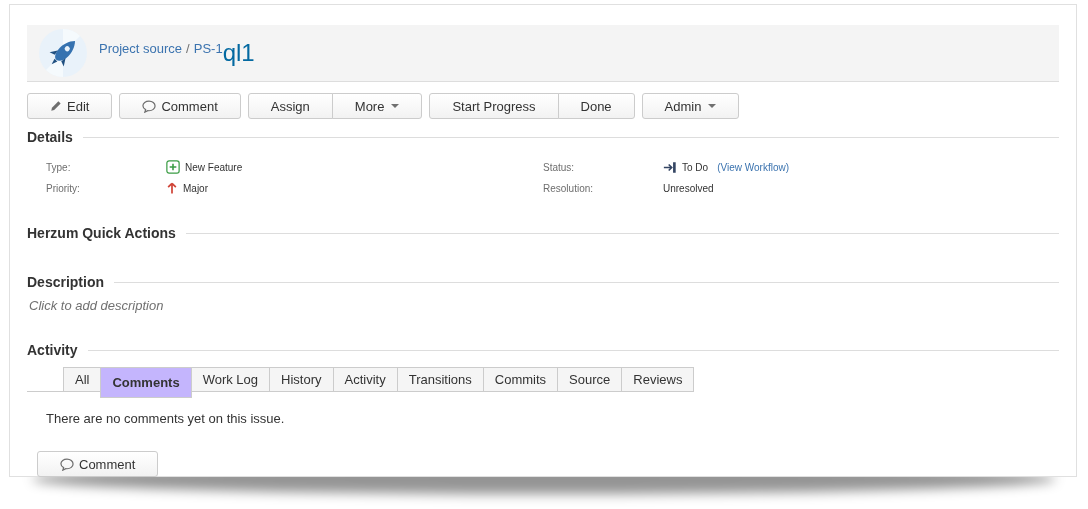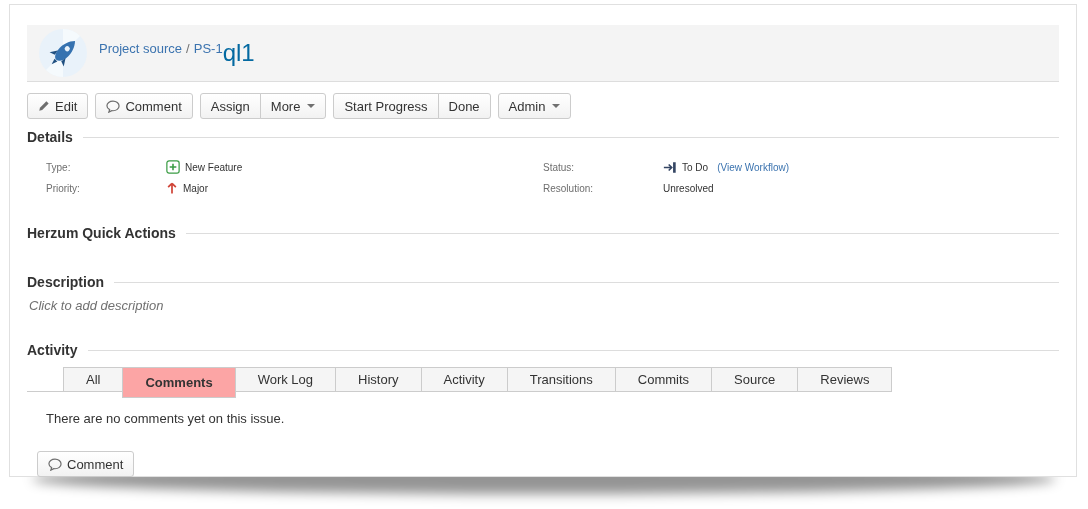--- a/index.html
+++ b/index.html
@@ -49,21 +49,21 @@
   .breadcrumb { font-size: 13px; color: #707070; margin-bottom: 2px; }
   .breadcrumb a { color: #3b73af; text-decoration: none; cursor: pointer; }
   .breadcrumb .sep { color: #707070; padding: 0 4px; }
   .issue-title { font-size: 24px; color: #0369a1; font-weight: 400; line-height: 24px; }
 
   
   .toolbar { margin-top: 11px; display: flex; align-items: flex-start; }
   .btn {
     display: inline-flex; align-items: center; gap: 5px;
     height: 26px;
-    padding: 0 10px;
+    padding: 0 22px;
     background: linear-gradient(to bottom, #ffffff, #f2f2f2);
     border: 1px solid #cccccc;
     border-radius: 3px;
     font-size: 13px;
     color: #333;
     cursor: pointer;
     font-family: "Liberation Sans", sans-serif;
     white-space: nowrap;
   }
   .btn-group { display: inline-flex; }
@@ -104,32 +104,32 @@
     margin-top: 8px; margin-left: 2px;
     font-size: 13px; font-style: italic; color: #707070;
     cursor: pointer;
   }
 
   
   .tabstrip { margin-top: 9px; display: flex; align-items: flex-start; }
   .tab-lead { width: 36px; height: 25px; border-bottom: 1px solid #cccccc; }
   .tab {
     height: 25px;
-    padding: 0 22px;
+    padding: 0 11px;
     display: inline-flex; align-items: center;
     font-size: 13px; color: #333;
     background: #f5f5f5;
     border: 1px solid #cccccc;
     cursor: pointer;
     white-space: nowrap;
   }
   .tab + .tab { margin-left: -1px; }
   .tab.active {
     height: 31px;
-    background: #fca5a5;
+    background: #c4b5fd;
     font-weight: bold;
     position: relative; z-index: 2;
   }
 
   .empty-message { margin-top: 13px; margin-left: 19px; font-size: 13px; color: #333; }
   .footer-actions { margin-top: 25px; margin-left: 10px; }
 
   svg { display: block; }
 </style>
 </head>

